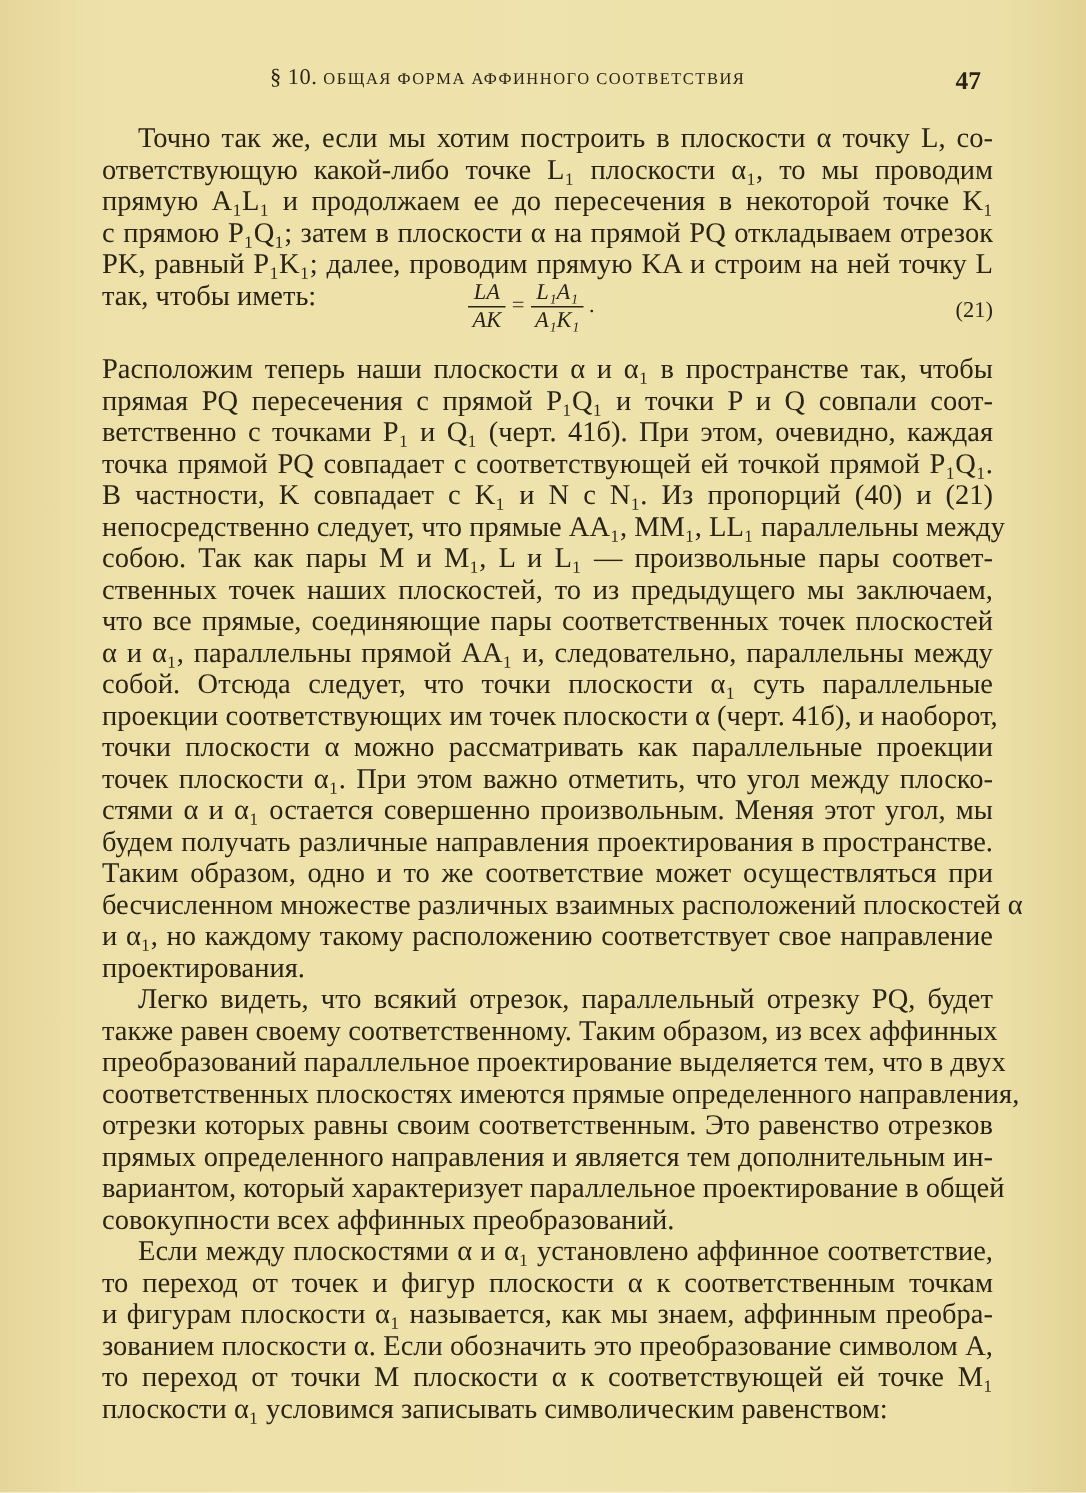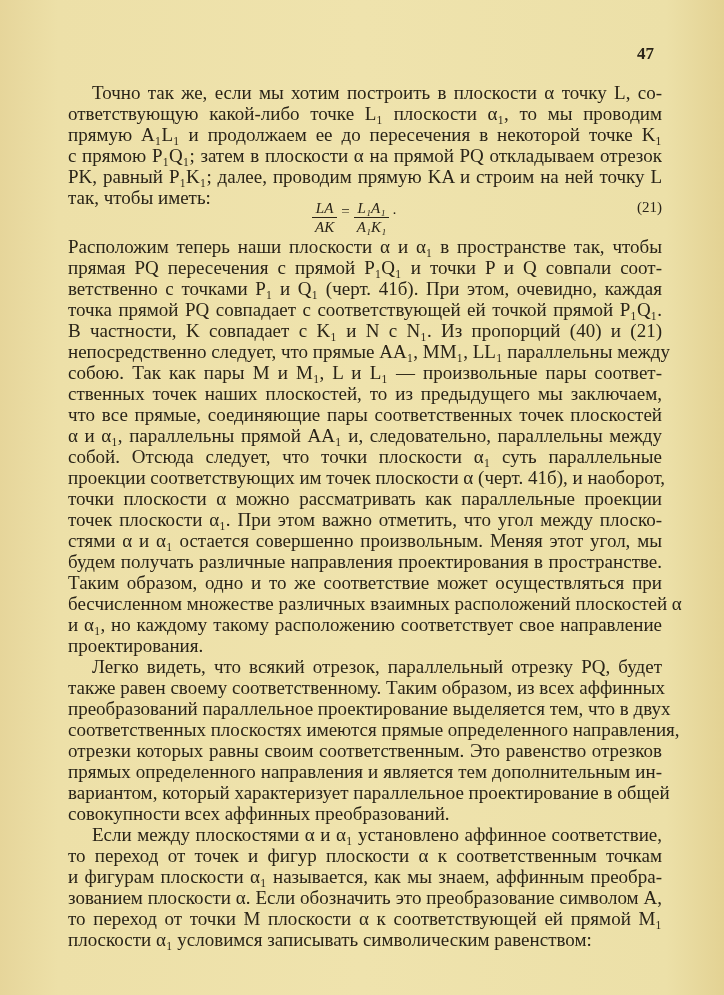--- a/index.html
+++ b/index.html
@@ -21,32 +21,36 @@
   .line {
     position:absolute; left:0; width:594px; height:21px;
     font-size:19px; line-height:21px; white-space:nowrap;
     text-align:justify; text-align-last:justify;
   }
   .line.ind { left:24px; width:570px; }
   .line.last { text-align-last:left; }
   .formula {
     position:absolute; left:244px; top:186px; font-style:italic; font-size:15px;
   }
-  .frac { display:inline-block; vertical-align:middle; text-align:center;margin-top:13px; }
+  .frac { display:inline-block; vertical-align:middle; text-align:center; }
   .frac span { display:block; padding:0 3px; line-height:18px; }
   .frac .num { border-bottom:1px solid #2a2418; }
   .eq { display:inline-block; vertical-align:middle; margin:0 4px; font-style:normal; }
   .eqno { position:absolute; right:0; top:199px; font-size:15px;margin-left:27px; }
 </style>
 </head>
 <body>
 
 <div class="page">
 
   <div class="header">
+    <span class="title">
+      <span>§ 10.</span>
+      <span class="sc">ОБЩАЯ ФОРМА АФФИННОГО СООТВЕТСТВИЯ</span>
+    </span>
     <span class="pnum">47</span>
   </div>
 
   <div>
     <div class="line ind" style="top:82px">Точно так же, если мы хотим построить в плоскости α точку L, со-</div>
     <div class="line" style="top:103px">ответствующую какой-либо точке L₁ плоскости α₁, то мы проводим</div>
     <div class="line" style="top:124px">прямую A₁L₁ и продолжаем ее до пересечения в некоторой точке K₁</div>
     <div class="line" style="top:145px">с прямою P₁Q₁; затем в плоскости α на прямой PQ откладываем отрезок</div>
     <div class="line" style="top:166px">PK, равный P₁K₁; далее, проводим прямую KA и строим на ней точку L</div>
     <div class="line last" style="top:187px">так, чтобы иметь:</div>
@@ -95,17 +99,17 @@
     <div class="line" style="top:761px">прямых определенного направления и является тем дополнительным ин-</div>
     <div class="line" style="top:782px">вариантом, который характеризует параллельное проектирование в общей</div>
     <div class="line last" style="top:803px">совокупности всех аффинных преобразований.</div>
   </div>
 
   <div>
     <div class="line ind" style="top:824px">Если между плоскостями α и α₁ установлено аффинное соответствие,</div>
     <div class="line" style="top:845px">то переход от точек и фигур плоскости α к соответственным точкам</div>
     <div class="line" style="top:866px">и фигурам плоскости α₁ называется, как мы знаем, аффинным преобра-</div>
     <div class="line" style="top:887px">зованием плоскости α. Если обозначить это преобразование символом A,</div>
-    <div class="line" style="top:908px">то переход от точки M плоскости α к соответствующей ей прямой M₁</div>
+    <div class="line" style="top:908px">то переход от точки M плоскости α к соответствующей ей точке M₁</div>
     <div class="line last" style="top:929px">плоскости α₁ условимся записывать символическим равенством:</div>
   </div>
 
 </div>
 
 </body></html>

